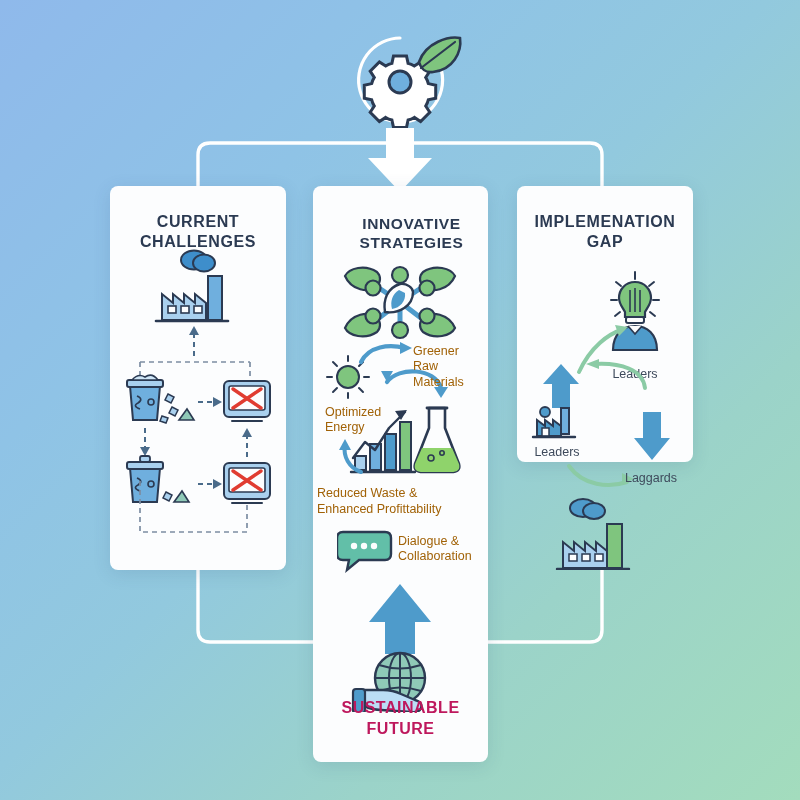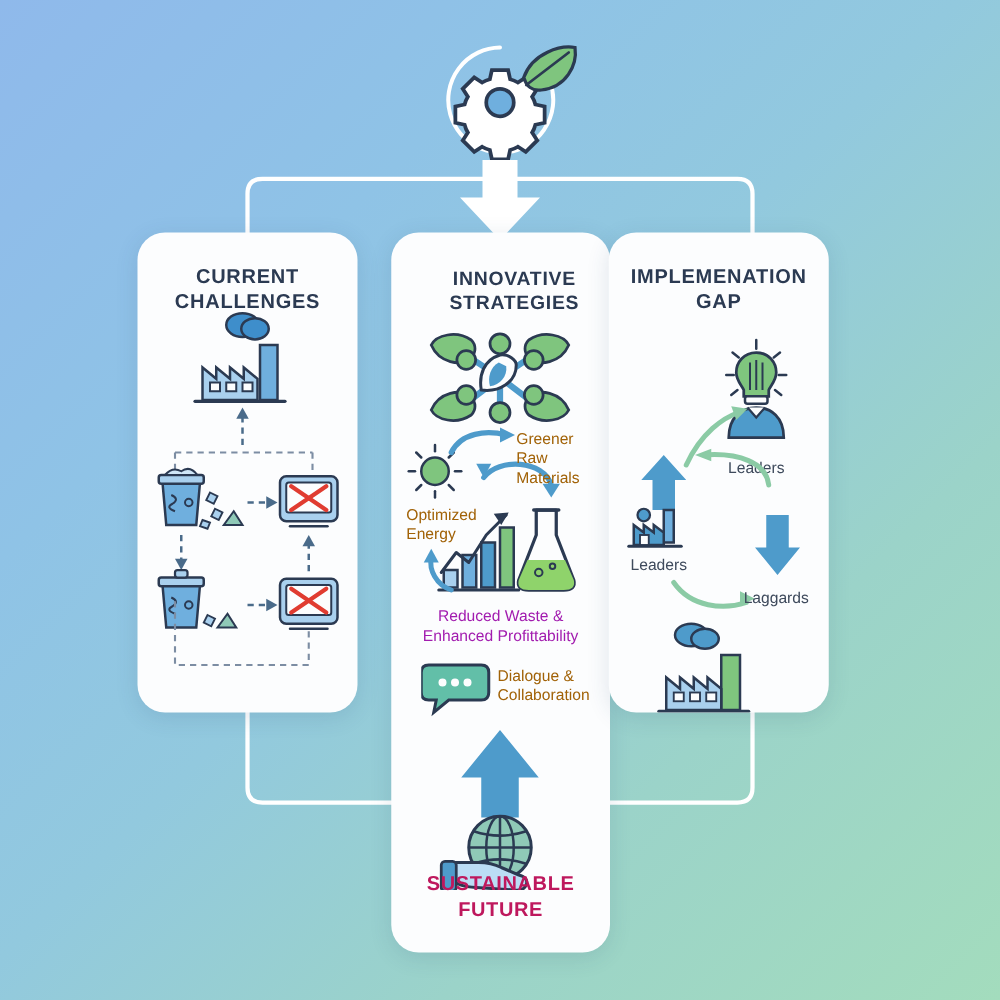--- a/index.html
+++ b/index.html
@@ -8,45 +8,45 @@
     font-family: "Liberation Sans", sans-serif;
     background: linear-gradient(135deg, #8FB9EB 0%, #8FC3E6 28%, #92C9DE 48%, #9BD3C9 72%, #A3DCBD 100%);
     position: relative;
   }
   #stage { position: absolute; inset: 0; }
   svg.layer { position: absolute; left: 0; top: 0; width: 800px; height: 800px; }
 
   .panel {
     position: absolute;
     background: #FCFDFE;
-    border-radius: 22px;
+    border-radius: 8px;
     box-shadow: 0 4px 18px rgba(40,70,110,0.13);
   }
   #panel-left   { left: 110px; top: 186px; width: 176px; height: 384px; }
   #panel-center { left: 313px; top: 186px; width: 175px; height: 576px; }
-  #panel-right  { left: 487px; top: 186px; width: 176px; height: 384px; }
+  #panel-right  { left: 517px; top: 186px; width: 176px; height: 276px; }
 
   .ptitle {
     text-align: center;
     font-weight: bold;
     color: #2B3A52;
     letter-spacing: 0.6px;
     line-height: 1.25;
     font-size: 16px;
   }
   #panel-left .ptitle  { margin-top: 26px; }
   #panel-center .ptitle{ margin-top: 28px; font-size: 15.5px; padding-left: 22px; }
   #panel-right .ptitle { margin-top: 26px; }
   .ptitle .sub { display:block; font-size: 15px; }
 
   .cap {
-    color: #a21caf;
+    color: #a16207;
     font-size: 12.5px;
     line-height: 1.25;
-    text-align: center;
+    text-align: left;
   }
 
   .footer-title {
     position: absolute; left: 0; right: 0;
     text-align: center;
     font-weight: bold; color: #be185d;
     font-size: 16px; line-height: 1.3; letter-spacing: 0.5px;
   }
 
   .abs { position: absolute; }

